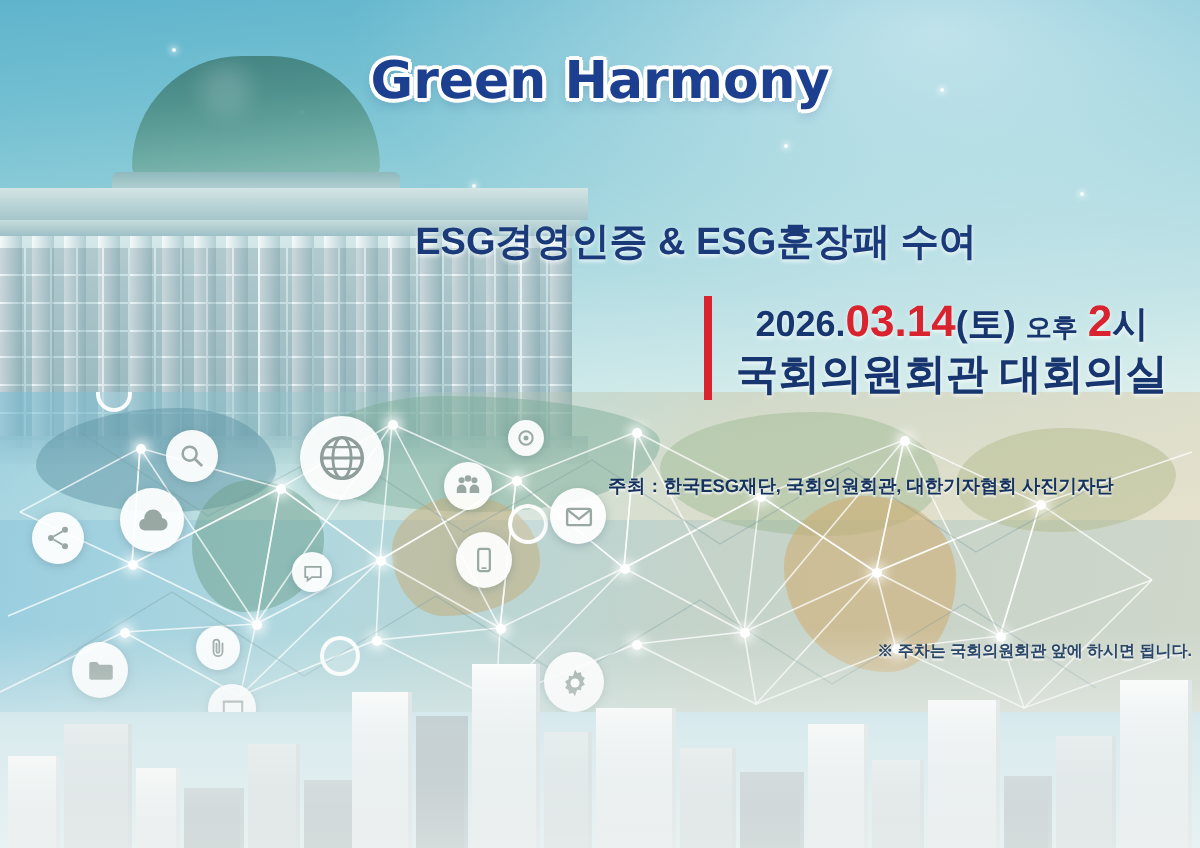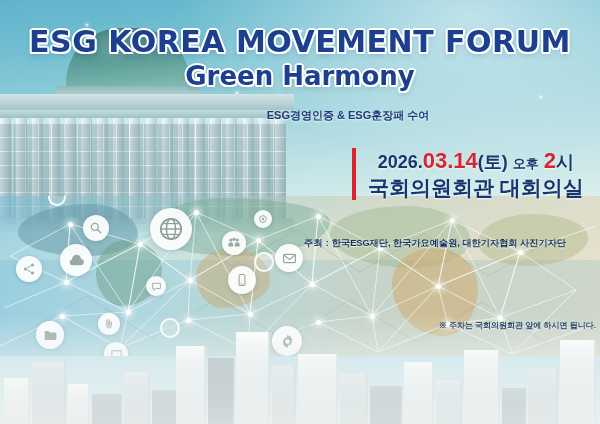--- a/index.html
+++ b/index.html
@@ -224,21 +224,21 @@
   }
 
   .award-line {
     position: absolute;
     left: 0; top: 108px;
     width: 600px;
     text-align: center;
     z-index: 10;
     font-family: "Liberation Sans", sans-serif;
     font-weight: bold;
-    font-size: 11px;
+    font-size: 19px;
     color: #1b3a7a;
     text-shadow: 0 1px 2px rgba(255,255,255,0.85);
   }
   .award-line .pad { padding-left: 96px; }
 
   .datebox {
     position: absolute;
     left: 352px; top: 148px;
     z-index: 10;
     padding-left: 12px;
@@ -670,39 +670,38 @@
     <div class="bldg" style="left:404px; width:30px; height:62px;"></div>
     <div class="bldg mid" style="left:436px; width:26px; height:44px;"></div>
     <div class="bldg" style="left:464px; width:36px; height:74px;"></div>
     <div class="bldg dark" style="left:502px; width:24px; height:36px;"></div>
     <div class="bldg mid" style="left:528px; width:30px; height:56px;"></div>
     <div class="bldg" style="left:560px; width:36px; height:84px;"></div>
     <div class="city-haze"></div>
   </div>
 
   <div class="title-wrap">
-    <div class="title-main">ESG KOREA MOVEMENT FORUM</div>
     <div class="title-sub">Green Harmony</div>
   </div>
 
   <div class="award-line">
     <span class="pad">ESG경영인증 &amp; ESG훈장패 수여</span>
   </div>
 
   <div class="datebox">
     <div class="date-line">
       <span>2026.</span><span class="big">03.14</span><span>(토)</span>
       <span class="sm">오후</span>
       <span class="big">2</span><span>시</span>
     </div>
     <div class="venue-line">국회의원회관 대회의실</div>
   </div>
 
   <div class="credits">
     <div class="row">
       <span class="lbl">주최 :</span>
-      <span>한국ESG재단, 한국가요예술원, 대한기자협회 사진기자단</span>
+      <span>한국ESG재단, 국회의원회관, 대한기자협회 사진기자단</span>
     </div>
   </div>
 
   <div class="note">※ 주차는 국회의원회관 앞에 하시면 됩니다.</div>
 
 </div>
 
 </body></html>

